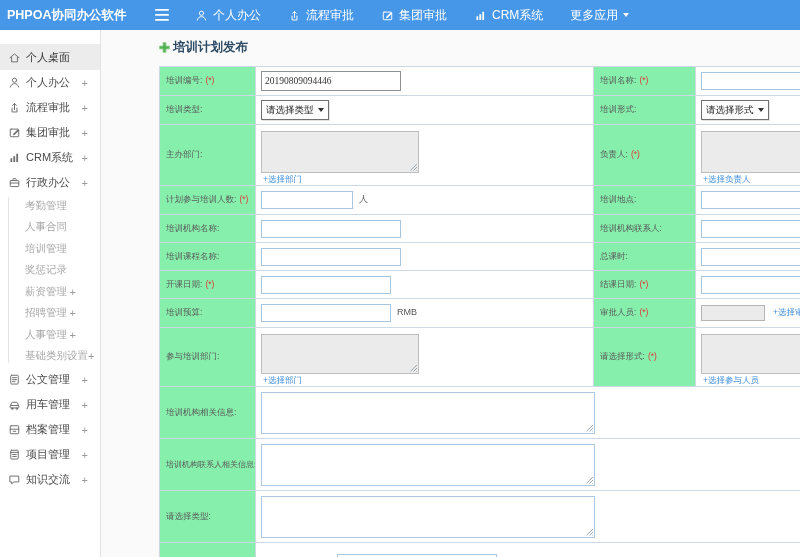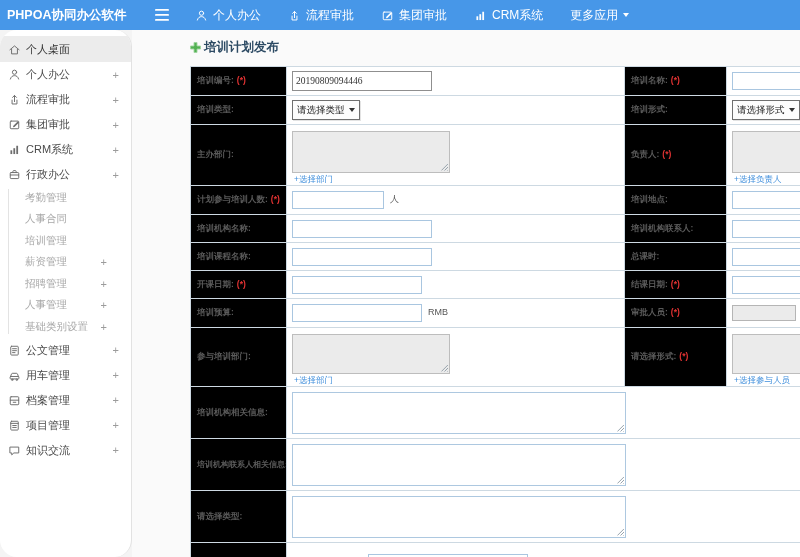--- a/index.html
+++ b/index.html
@@ -11,40 +11,40 @@
   .logo{font-size:12.5px;font-weight:bold;padding:0 10px 0 7px;width:118px;white-space:nowrap;}
   .menu-toggle{margin-left:20px;display:flex;align-items:center;cursor:pointer;}
   .top-nav{display:flex;margin-left:26px;gap:27px;align-items:center;}
   .nav-item{display:flex;align-items:center;gap:5px;font-size:12px;cursor:pointer;white-space:nowrap;}
   .nav-item .ic{display:flex;color:#fff;}
   .caret{width:0;height:0;border-left:3.5px solid transparent;border-right:3.5px solid transparent;border-top:4.5px solid #fff;}
   .caret.dark{border-top-color:#333;}
 
   
   .body-row{display:flex;height:527px;}
-  .sidebar{width:132px;background:#fff;border-right:1px solid #e2e2e2;box-sizing:border-box;padding-top:6px;overflow:hidden;flex:none;border-radius:17px;}
+  .sidebar{width:101px;background:#fff;border-right:1px solid #e2e2e2;box-sizing:border-box;padding-top:14px;overflow:hidden;flex:none;}
   .main{flex:1;position:relative;overflow:hidden;background:#fafafa;}
 
   
   .side-item{height:25px;display:flex;align-items:center;padding:0 12px 0 8px;font-size:11px;color:#4a4a4a;cursor:pointer;white-space:nowrap;}
   .side-item.active{background:#ececec;color:#333;height:26px;}
   .side-item .ic{width:13px;height:13px;margin-right:5px;color:#6e6e6e;display:flex;flex:none;}
   .expand{margin-left:auto;color:#9b9b9b;font-size:11px;}
   .sub-list{position:relative;}
   .sub-list::before{content:"";position:absolute;left:8px;top:2px;bottom:4px;width:1px;background:#e3e3e3;}
   .sub-item{height:21.5px;display:flex;align-items:center;padding:0 24px 0 25px;font-size:10.5px;color:#a8a8a8;cursor:pointer;white-space:nowrap;}
 
   
   .page-title-row{position:absolute;left:58px;top:9px;display:flex;align-items:center;gap:3px;}
   .page-title{font-size:12.5px;color:#2c4a63;margin:0;font-weight:bold;}
 
   
   .form-table{position:absolute;left:58px;top:36px;width:884px;border-collapse:collapse;table-layout:fixed;background:#fff;}
   .form-table td{border:1px solid #cdd9e2;vertical-align:middle;overflow:hidden;}
-  td.lbl{background:#000000;font-size:8.5px;color:#5a5a5a;padding:0 2px 0 6px;white-space:nowrap;font-weight:bold;}
+  td.lbl{background:#86efac;font-size:8.5px;color:#5a5a5a;padding:0 2px 0 6px;white-space:nowrap;}
   td.val{background:#fff;padding:0 0 0 5px;font-size:9px;color:#444;white-space:nowrap;}
   tr.r29{height:29px;} tr.r28{height:28px;} tr.r61{height:61px;} tr.r59{height:59px;}
   tr.r52{height:52px;} tr.r40{height:40px;}
   .req{color:#e53333;margin-left:3px;}
   .ti{box-sizing:border-box;height:18px;border:1px solid #a9c6e0;background:#fff;font-size:9.5px;padding:0 3px;color:#333;font-family:inherit;vertical-align:middle;}
   .ti.plain{border:1px solid #8f8f8f;height:20px;font-family:Liberation Serif, serif;}
   .sel{display:inline-flex;align-items:center;height:18px;border:1px solid #6f6f6f;background:#fdfdfd;padding:0 4px;font-size:9.5px;color:#1a1a1a;gap:4px;cursor:pointer;box-shadow:1px 1px 0 #e3e3e3;}
   .tawrap{position:relative;display:inline-block;vertical-align:middle;}
   .tawrap textarea{box-sizing:border-box;width:100%;height:100%;resize:none;font-family:inherit;font-size:9px;padding:2px;display:block;}
   .tawrap.gray textarea{background:#ebebeb;border:1px solid #bdbdbd;}
@@ -191,20 +191,23 @@
           <div class="sub-item">
             <span>考勤管理</span>
           </div>
           <div class="sub-item">
             <span>人事合同</span>
           </div>
           <div class="sub-item">
             <span>培训管理</span>
           </div>
           <div class="sub-item">
+            <span>奖惩记录</span>
+          </div>
+          <div class="sub-item">
             <span>薪资管理</span>
             <span class="expand">+</span>
           </div>
           <div class="sub-item">
             <span>招聘管理</span>
             <span class="expand">+</span>
           </div>
           <div class="sub-item">
             <span>人事管理</span>
             <span class="expand">+</span>

